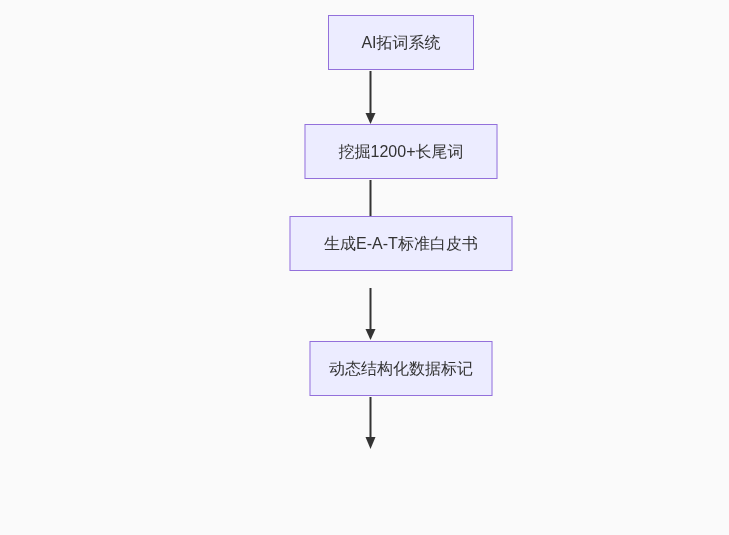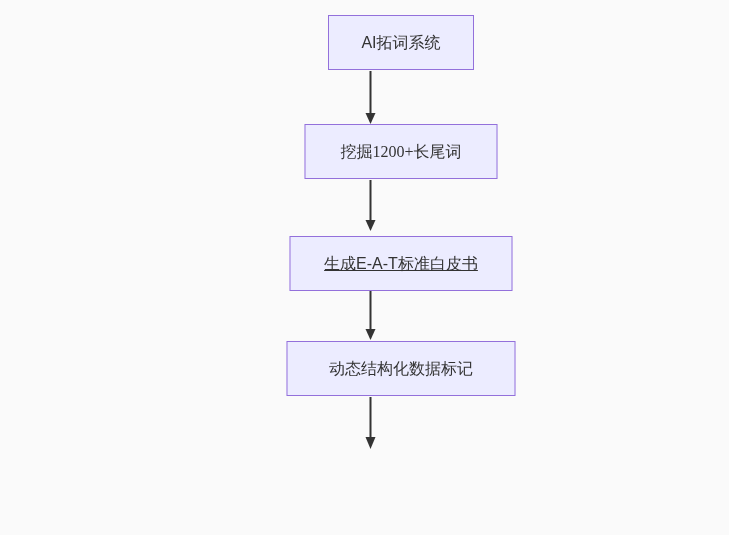--- a/index.html
+++ b/index.html
@@ -35,23 +35,23 @@
     display: flex;
     align-items: center;
     justify-content: center;
     color: #333333;
     font-size: 16px;
     line-height: 1;
     white-space: nowrap;
     margin-left: 31px;
   }
   .node-1 { top: 15px;  width: 146px; }
-  .node-2 { top: 124px; width: 193px; font-family: Liberation Serif, serif; }
-  .node-3 { top: 236px; width: 223px; text-decoration: underline; }
-  .node-4 { top: 341px; width: 229px; }
+  .node-2 { top: 124px; width: 193px; }
+  .node-3 { top: 216px; width: 223px; }
+  .node-4 { top: 341px; width: 183px; }
   .node-5 { top: 450px; width: 237px; }
   .edge-line {
     stroke: #333333;
     stroke-width: 2;
   }
   .edge-head {
     fill: #333333;
     stroke: none;
   }
 </style>

